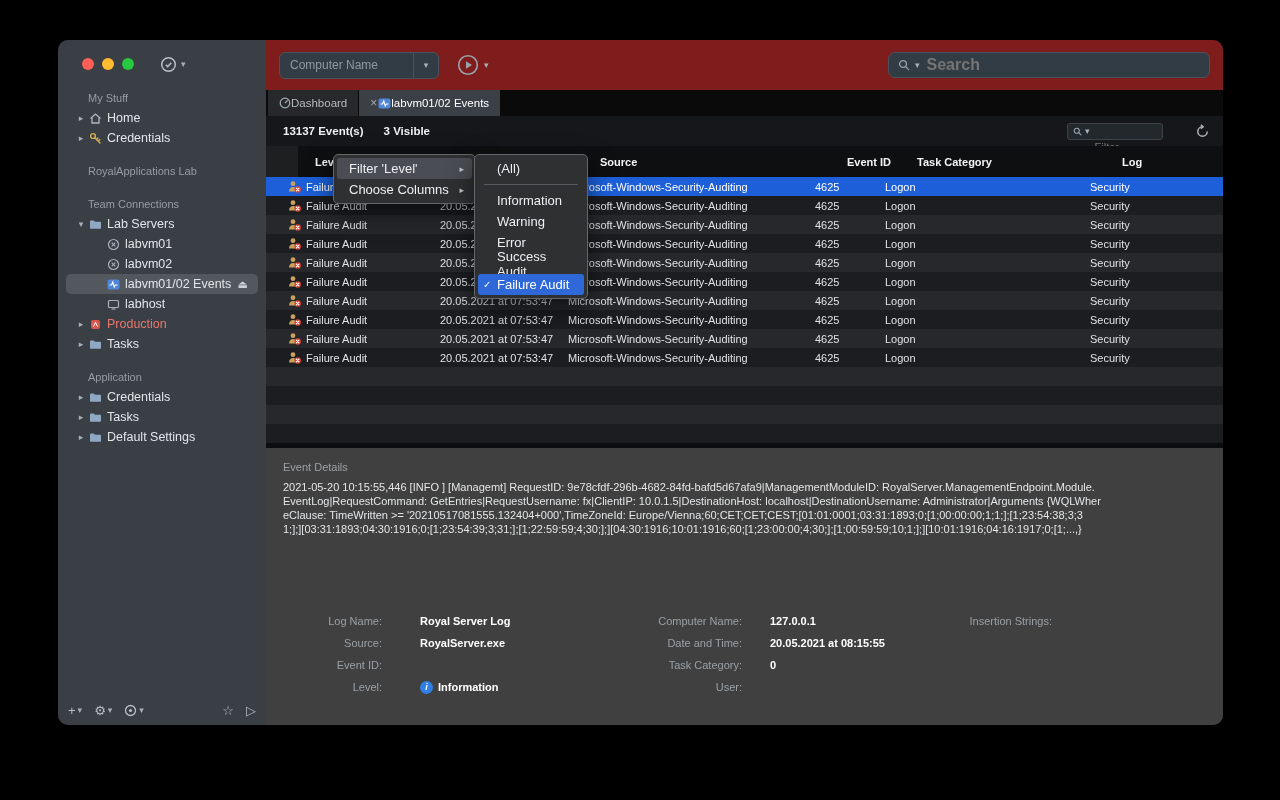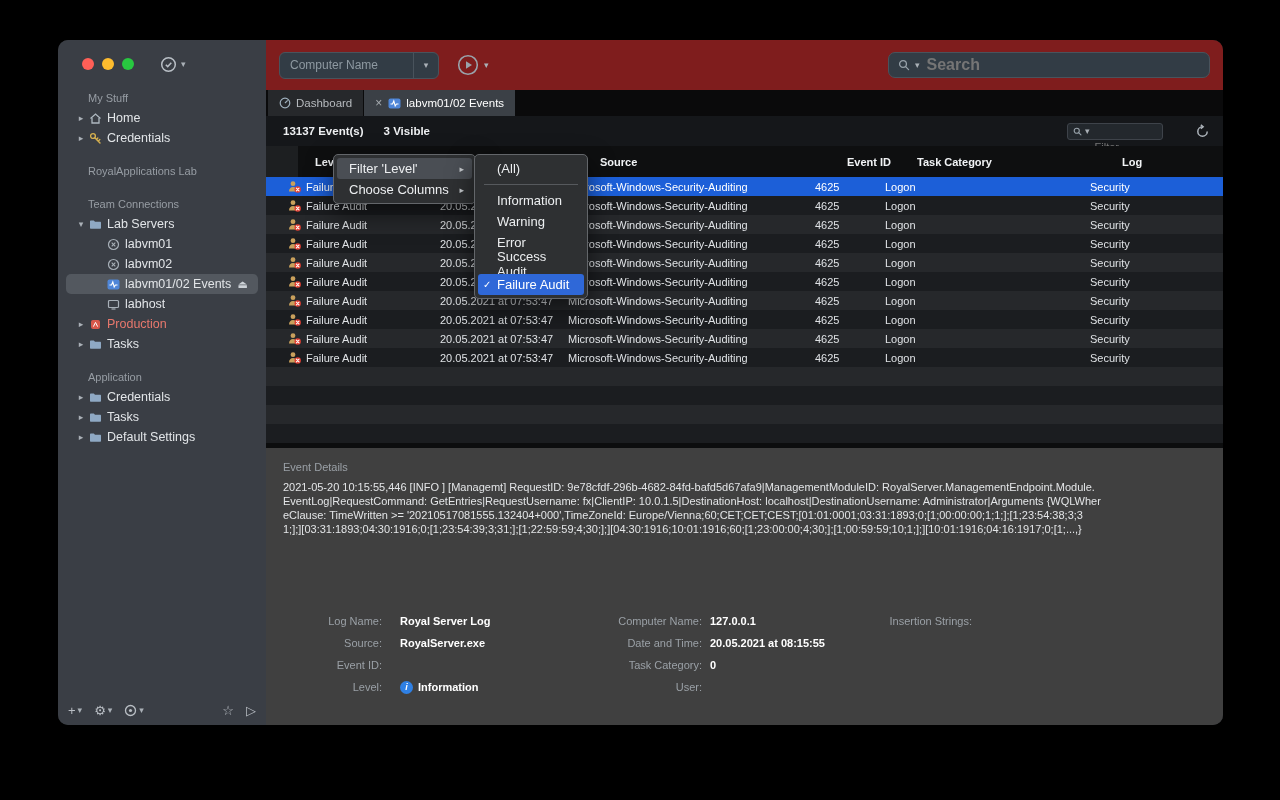--- a/index.html
+++ b/index.html
@@ -36,21 +36,21 @@
   .combo{width:160px;height:27px;background:#323c45;border:1px solid #49535c;border-radius:6px;
     display:flex;align-items:center;color:#8e99a1;font-size:12px;box-sizing:border-box;}
   .combo .txt{flex:1;padding-left:10px;}
   .combo .cbtn{width:24px;align-self:stretch;border-left:1px solid #49535c;display:flex;align-items:center;justify-content:center;}
   .playgrp{margin-left:18px;display:flex;align-items:center;gap:5px;}
   .search{margin-left:auto;width:322px;height:26px;background:#323c45;border:1px solid #49535c;border-radius:7px;
     display:flex;align-items:center;gap:5px;padding:0 9px;box-sizing:border-box;}
   .search input, .filterbox input{background:transparent;border:none;outline:none;color:#8e99a1;font-family:inherit;flex:1;min-width:0;}
   .search input{font-size:16px;font-weight:bold;}
   .tabbar{height:26px;background:#0a0a0b;display:flex;align-items:stretch;gap:1px;padding-left:2px;flex:none;}
-  .tab{display:flex;align-items:center;gap:5px;padding:0 11px;font-size:11.5px;background:#26282b;color:#b6babe;cursor:default;}
+  .tab{display:flex;align-items:center;padding:0 11px;font-size:11.5px;background:#26282b;color:#b6babe;cursor:default;}
   .tab.active{background:#3b4046;color:#fff;}
   .tab .close{color:#a6abb0;font-size:12px;margin-right:1px;}
   .statusbar{height:30px;background:#15171a;display:flex;align-items:center;padding:0 13px 0 17px;flex:none;
     font-size:11.5px;font-weight:bold;color:#edeff1;}
   .statusbar .vis{margin-left:20px;}
   .filterbox{margin-left:auto;width:96px;height:17px;background:#23282d;border:1px solid #3e434a;border-radius:3px;
     display:flex;align-items:center;gap:3px;padding:0 5px;box-sizing:border-box;font-weight:normal;}
   .filterbox input{font-size:11px;margin-top:31px;}
   .refresh{margin-left:32px;display:inline-flex;}
   
@@ -65,21 +65,21 @@
   .trow.even{background:#26282b;}
   .trow.selected{background:#1c5fd8;color:#fff;}
   .trow .cell{padding-left:8px;overflow:hidden;text-overflow:ellipsis;}
   .trow .c-level{padding-left:22px;display:flex;align-items:center;gap:5px;}
   .divider{height:5px;background:#0c0d0e;flex:none;}
   
   .details{flex:1;background:#404040;padding:13px 17px 0;font-size:11px;color:#dfe2e5;overflow:hidden;}
   .d-title{color:#9aa0a6;height:13px;line-height:13px;margin-bottom:6px;}
   .d-text{width:818px;line-height:14px;color:#e3e5e7;word-break:break-all;}
   .dform{margin-top:74px;}
-  .frow{display:flex;align-items:center;height:22px;white-space:nowrap;}
+  .frow{display:flex;align-items:center;height:22px;white-space:nowrap;gap:20px;}
   .flabel{color:#9aa0a6;text-align:right;flex:none;}
   .fvalue{font-weight:bold;color:#fff;flex:none;overflow:hidden;}
   .fl1{width:99px;} .fv1{width:186px;margin-left:18px;}
   .fl2{width:116px;} .fv2{width:162px;margin-left:8px;}
   .fl3{width:100px;} .fv3{margin-left:8px;}
   .level-v{display:flex;align-items:center;gap:5px;}
   .info-badge{width:13px;height:13px;border-radius:50%;background:#2f80e4;color:#fff;display:inline-flex;
     align-items:center;justify-content:center;font-size:9px;font-weight:bold;font-style:italic;flex:none;}
   
   .menu{position:absolute;background:#2e3032;border:1px solid #63666a;border-radius:5px;

